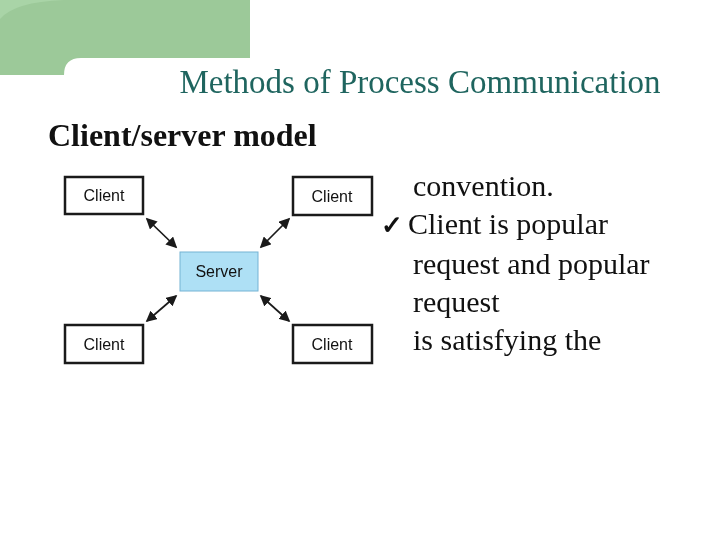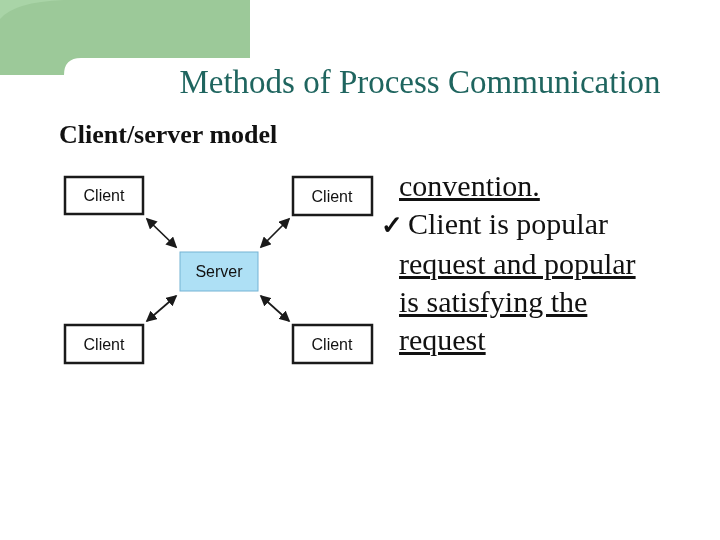--- a/index.html
+++ b/index.html
@@ -14,41 +14,41 @@
   .green-svg{position:absolute;left:0;top:0;display:block;}
 
   .title{
     position:absolute;left:100px;top:63px;width:640px;
     text-align:center;
     font-size:33px;line-height:38px;
     color:#1f655f;
     white-space:nowrap;
   }
   .subtitle{
-    position:absolute;left:59px;top:117px;
-    font-size:26px;line-height:36px;
+    position:absolute;left:48px;top:117px;
+    font-size:32px;line-height:36px;
     font-weight:bold;color:#111111;
     white-space:nowrap;
   }
 
   .diagram{position:absolute;left:40px;top:160px;}
   .diagram text{
     font-family:"Liberation Sans", sans-serif;
     font-size:16px;fill:#111111;
   }
 
   .bullets{position:absolute;left:381px;top:167px;}
   .bline{
     font-size:30px;line-height:38px;color:#111111;white-space:nowrap;
   }
   .check{
     display:inline-block;width:27px;
     font-weight:bold;font-size:26px;color:#111111;
   }
-  .cont{margin-left:18px;text-decoration:underline;}
+  .cont{margin-left:32px;}
 </style>
 </head>
 <body>
 
 <div class="slide">
 
   <svg class="green-svg" width="260" height="80" viewBox="0 0 260 80">
     <path d="M0 0 H250 V58 H81 Q64 58 64 75 H0 Z" fill="#9cc999"></path>
     <path d="M0 0 H64 Q14 2 0 19 Z" fill="#a9d4a7"></path>
   </svg>
@@ -85,18 +85,18 @@
   <div class="bullets">
 
     <div class="bullet">
       <div class="bline cont">convention.</div>
     </div>
 
 
     <div class="bullet">
       <div class="bline"><span class="check">✓</span><span>Client is popular</span></div>
       <div class="bline cont">request and popular</div>
+      <div class="bline cont">request</div>
       <div class="bline cont">is satisfying the</div>
-      <div class="bline cont">request</div>
     </div>
 
   </div>
 </div>
 
 </body></html>

